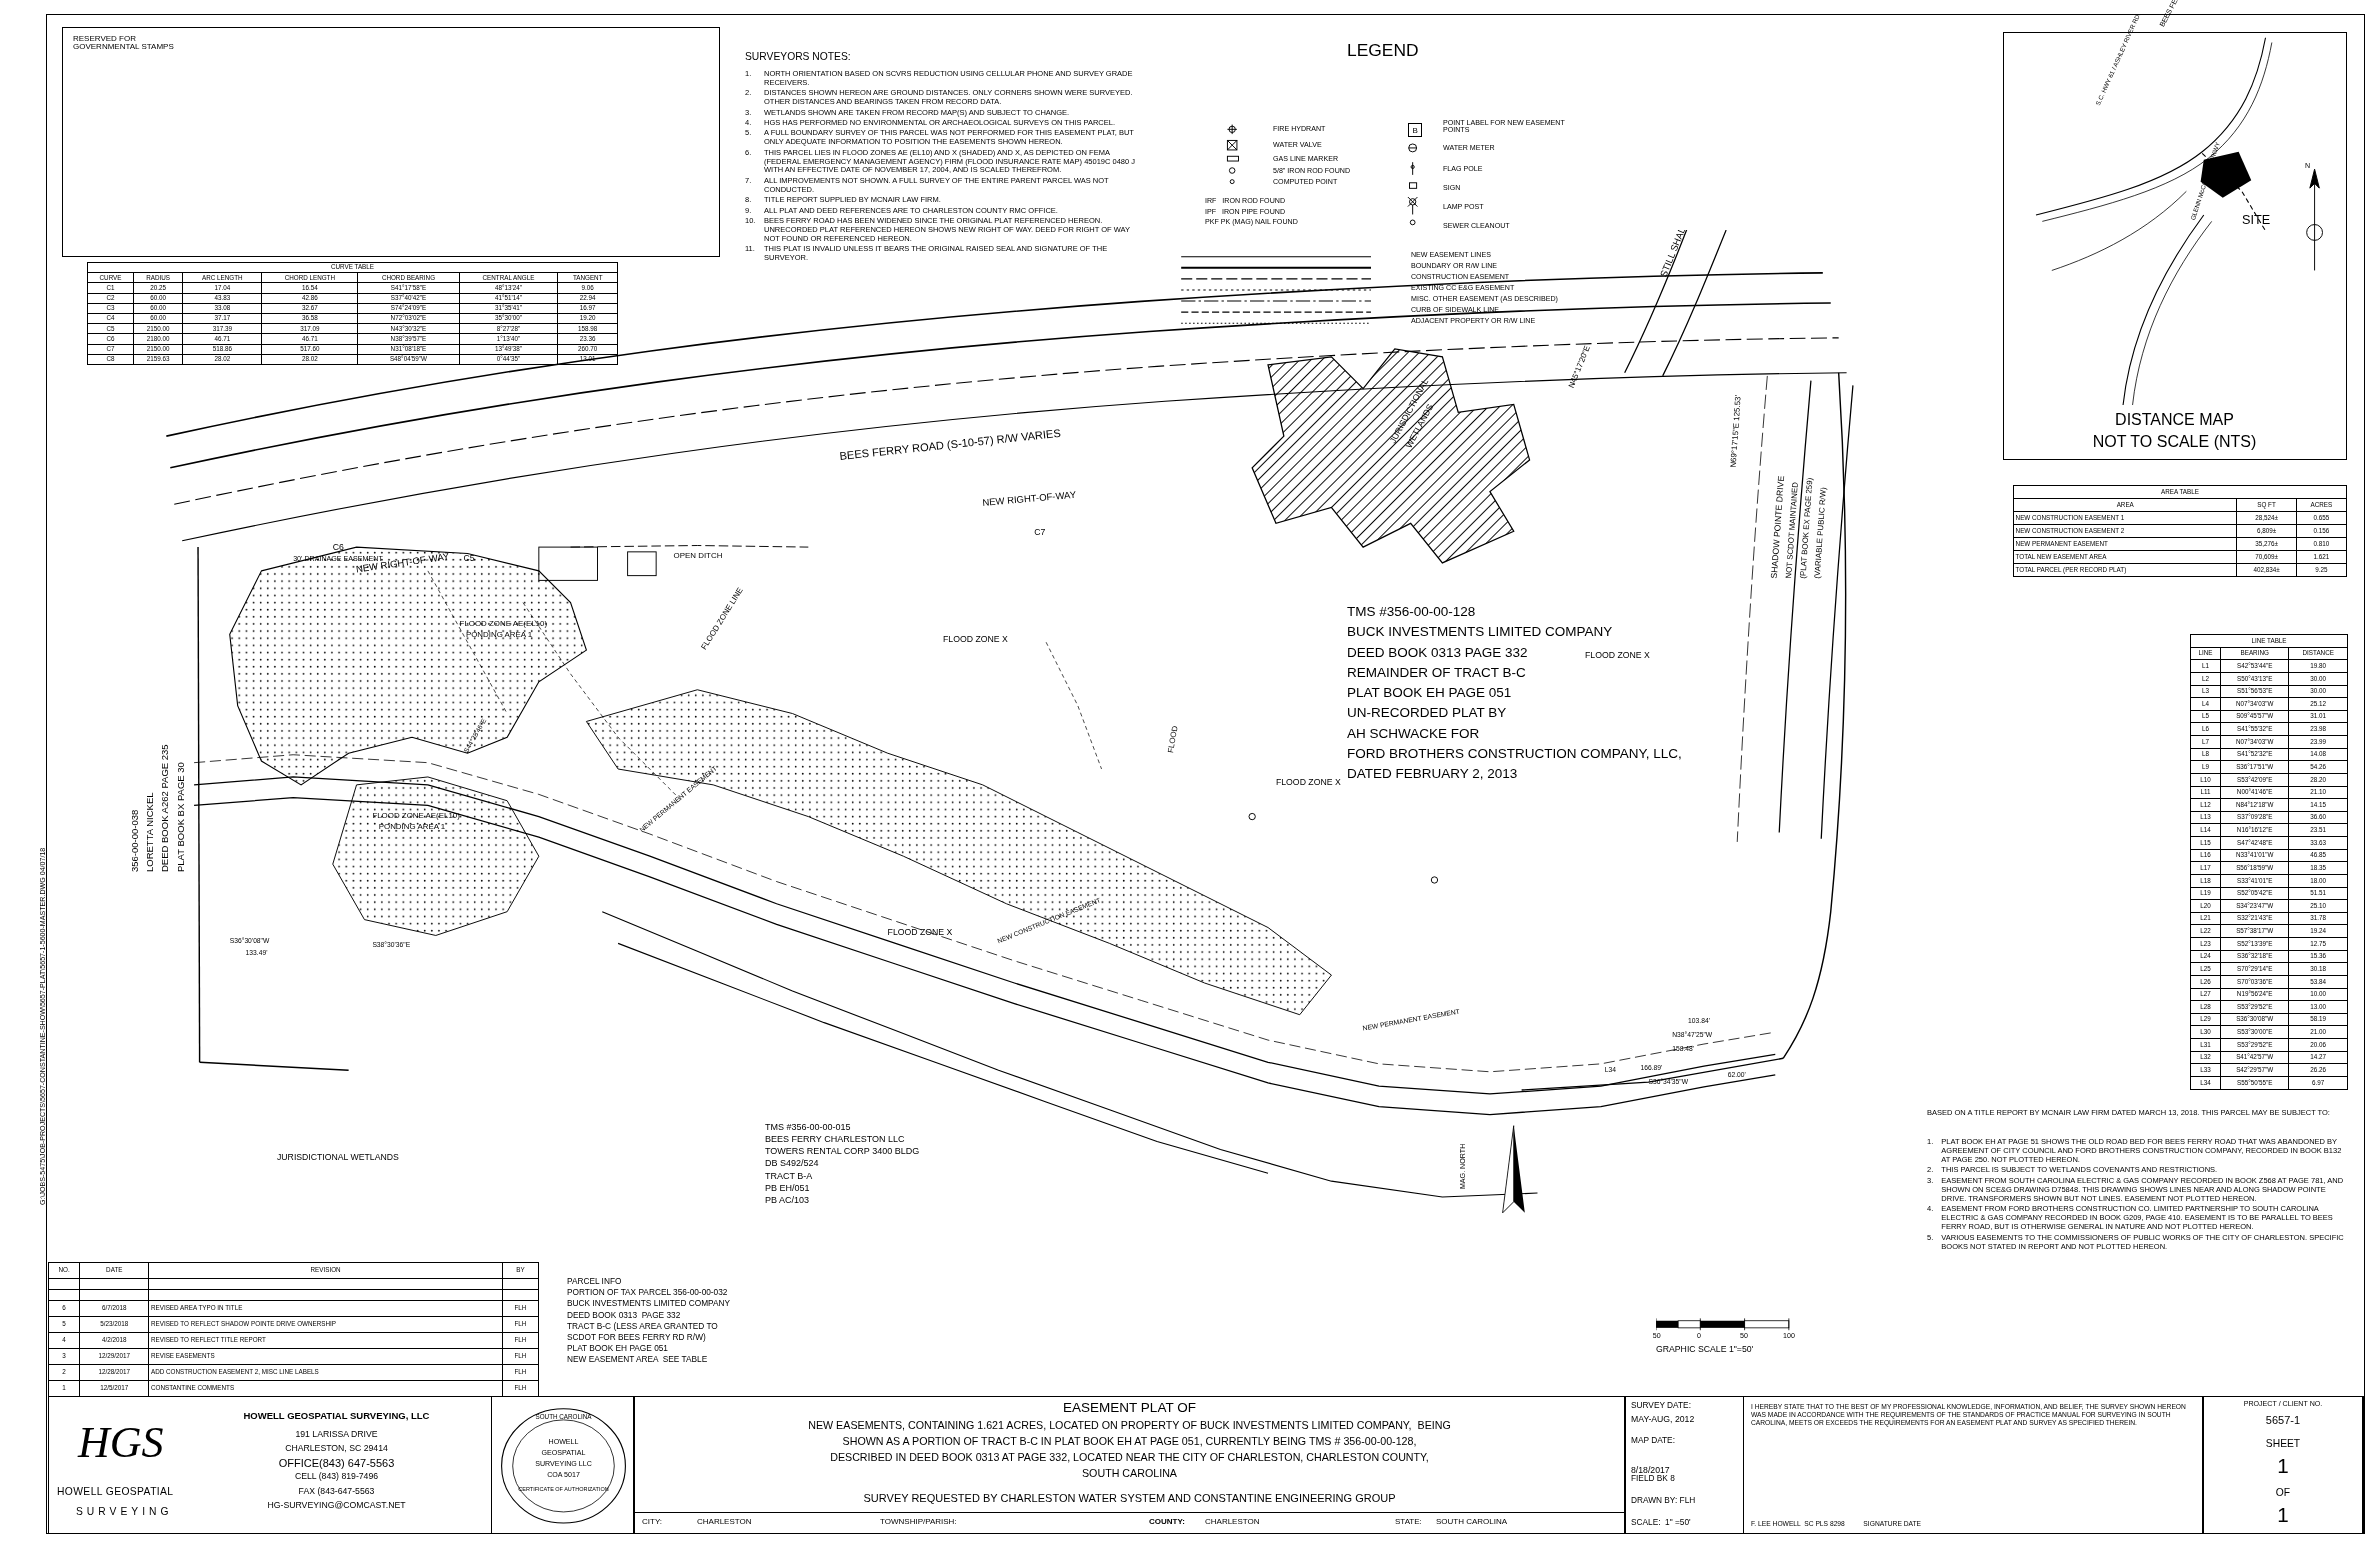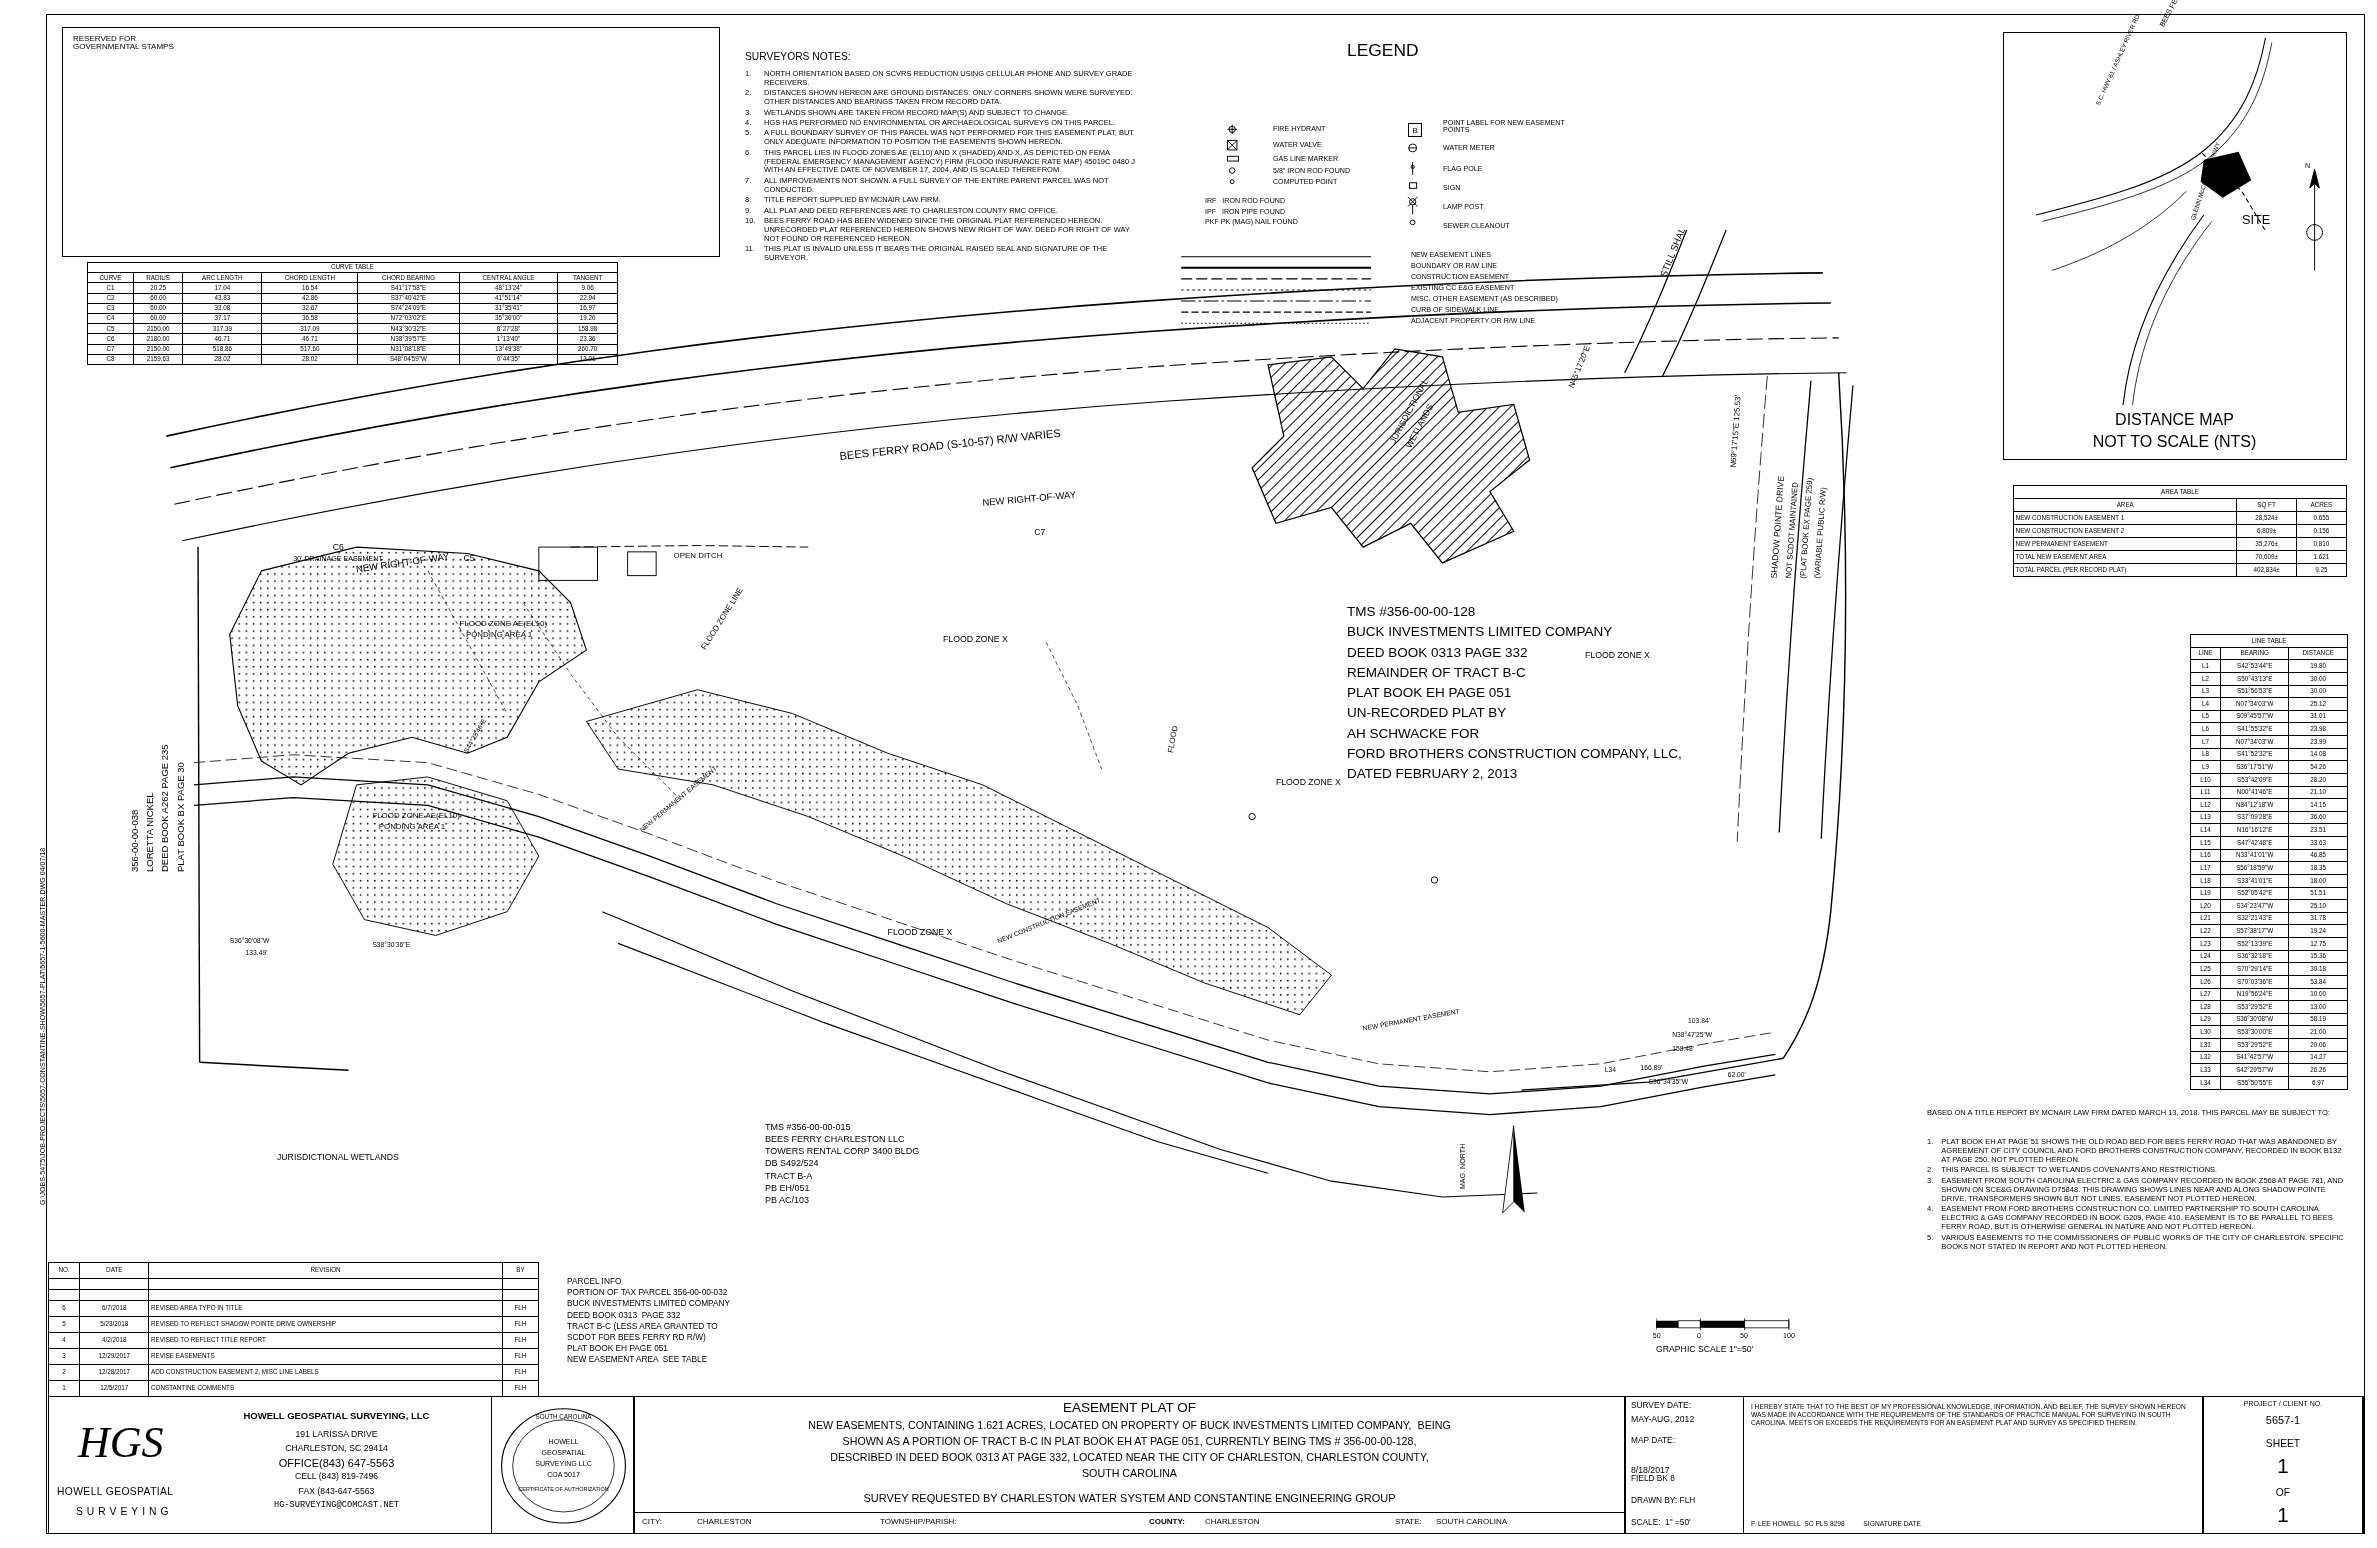--- a/index.html
+++ b/index.html
@@ -763,21 +763,21 @@
 
   <div class="t" style="left:78px;top:1420px;font-family:'Liberation Serif',serif;font-size:44px;font-style:italic;">HGS</div>
   <div class="t" style="left:57px;top:1487px;font-size:10.3px;letter-spacing:0.4px;">HOWELL GEOSPATIAL</div>
   <div class="t" style="left:76px;top:1507px;font-size:10.3px;letter-spacing:4px;">SURVEYING</div>
   <div class="t c" style="left:190px;top:1411px;width:293px;font-size:9.5px;font-weight:bold;">HOWELL GEOSPATIAL SURVEYING, LLC</div>
   <div class="t c" style="left:190px;top:1430px;width:293px;font-size:8.7px;">191 LARISSA DRIVE</div>
   <div class="t c" style="left:190px;top:1444px;width:293px;font-size:8.7px;">CHARLESTON, SC 29414</div>
   <div class="t c" style="left:190px;top:1458px;width:293px;font-size:11px;">OFFICE(843) 647-5563</div>
   <div class="t c" style="left:190px;top:1472px;width:293px;font-size:8.7px;">CELL (843) 819-7496</div>
   <div class="t c" style="left:190px;top:1487px;width:293px;font-size:8.7px;">FAX (843-647-5563</div>
-  <div class="t c" style="left:190px;top:1501px;width:293px;font-size:8.7px;font-family:Liberation Mono, monospace;">HG-SURVEYING@COMCAST.NET</div>
+  <div class="t c" style="left:190px;top:1501px;width:293px;font-size:8.7px;">HG-SURVEYING@COMCAST.NET</div>
 
   <svg width="135" height="127" style="position:absolute;left:496px;top:1404px;" viewBox="0 0 170 160">
     <ellipse cx="85" cy="78" rx="78" ry="72" fill="none" stroke="#000" stroke-width="1.4"></ellipse>
     <ellipse cx="85" cy="78" rx="64" ry="58" fill="none" stroke="#000" stroke-width="1"></ellipse>
   </svg>
   <div class="t c" style="left:496px;top:1414px;width:135px;font-size:6.3px;">SOUTH CAROLINA</div>
   <div class="t c" style="left:496px;top:1439px;width:135px;font-size:7.1px;">HOWELL</div>
   <div class="t c" style="left:496px;top:1450px;width:135px;font-size:7.1px;">GEOSPATIAL</div>
   <div class="t c" style="left:496px;top:1461px;width:135px;font-size:7.1px;">SURVEYING LLC</div>
   <div class="t c" style="left:496px;top:1472px;width:135px;font-size:7.1px;">COA 5017</div>

